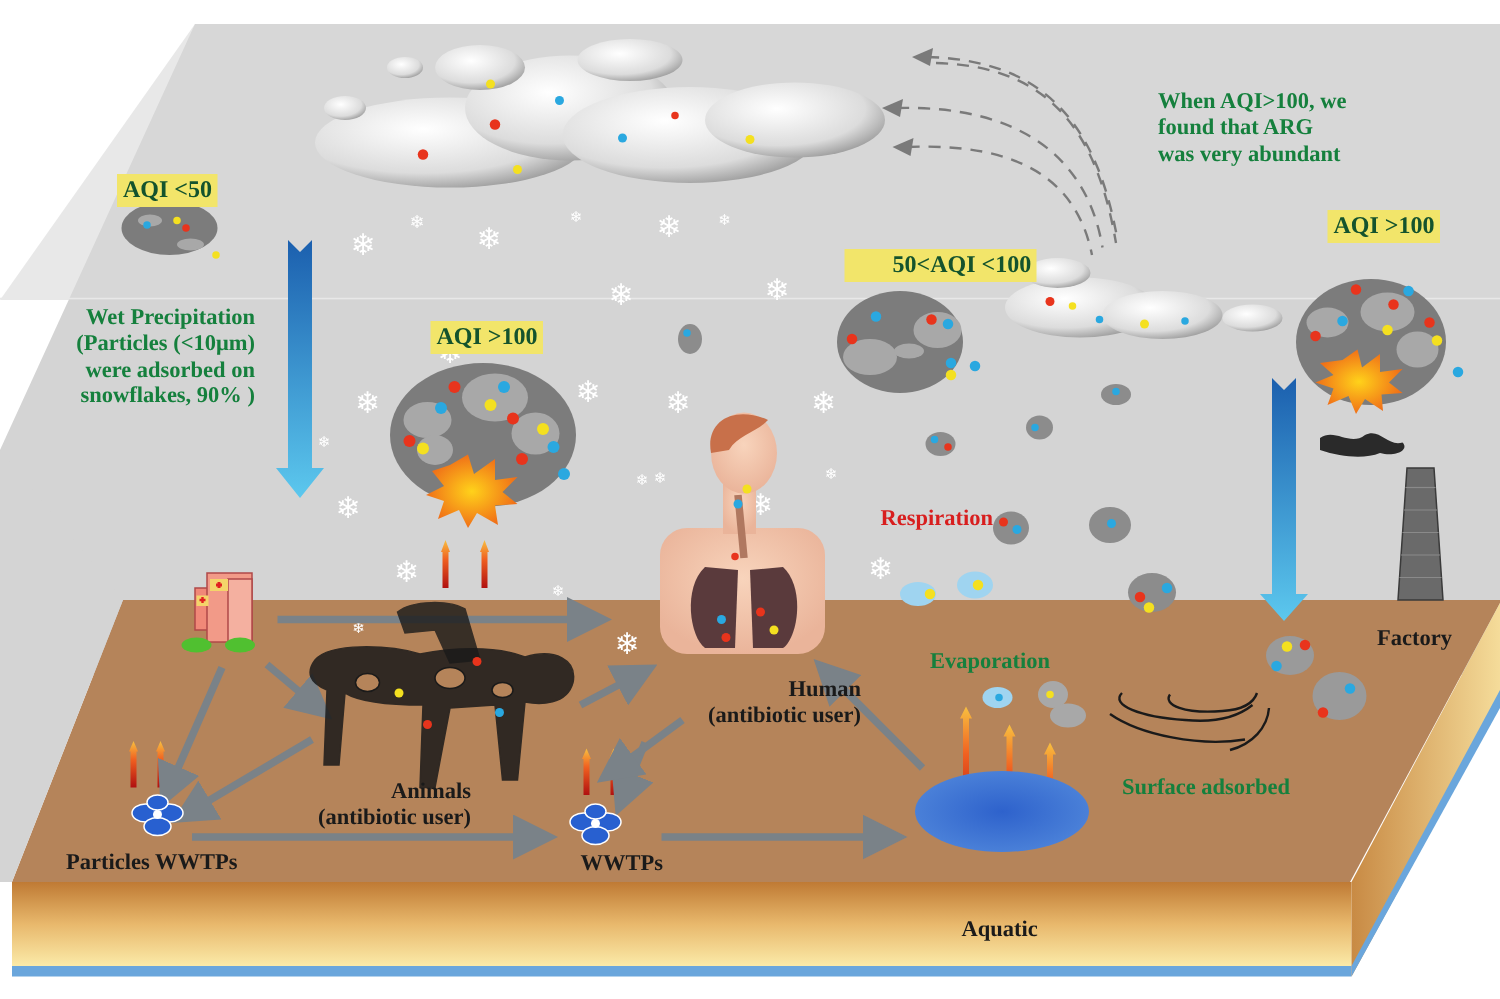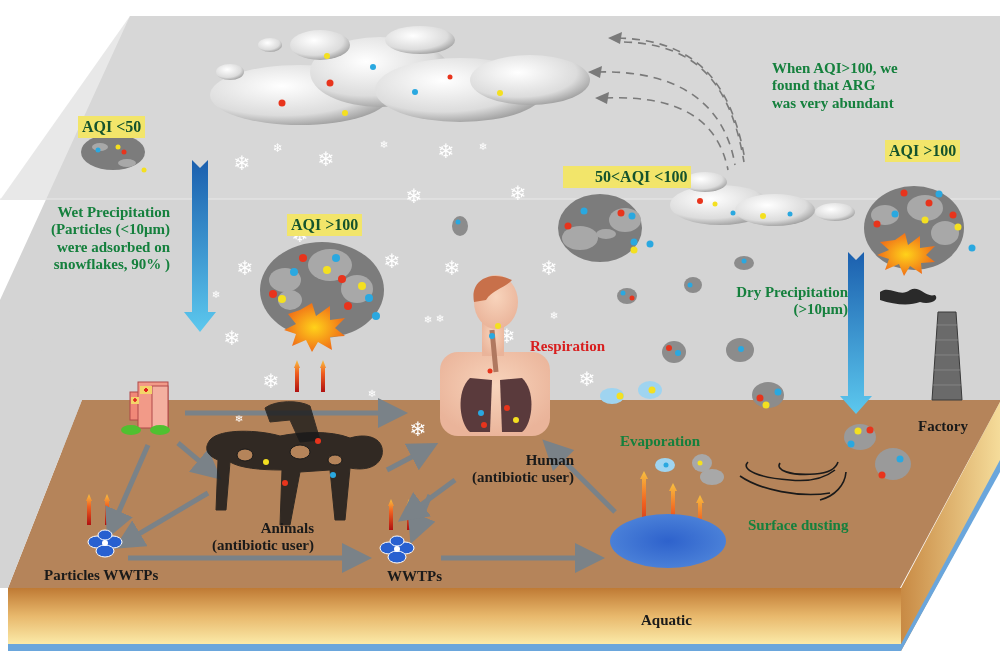--- a/index.html
+++ b/index.html
@@ -357,28 +357,24 @@
   <div>were adsorbed on</div>
   <div>snowflakes, 90% )</div>
 </div>
 
 <div class="lbl blue small" style="left:772px;top:60px;text-align:left;">
   <div>When AQI&gt;100, we</div>
   <div>found that ARG</div>
   <div>was very abundant</div>
 </div>
 
-<div class="lbl blue small" style="left:708px;top:284px;width:140px;">
-  <div>Dry Precipitation</div>
-  <div>(&gt;10μm)</div>
-</div>
-
-<div class="lbl red small" style="left:530px;top:338px;">Respiration</div>
+
+<div class="lbl red small" style="left:587px;top:338px;">Respiration</div>
 <div class="lbl blue small" style="left:620px;top:433px;">Evaporation</div>
-<div class="lbl blue small" style="left:748px;top:517px;">Surface dusting</div>
+<div class="lbl blue small" style="left:748px;top:517px;">Surface adsorbed</div>
 
 <div class="lbl dark small" style="left:184px;top:520px;width:130px;">
   <div>Animals</div>
   <div>(antibiotic user)</div>
 </div>
 <div class="lbl dark small" style="left:444px;top:452px;width:130px;">
   <div>Human</div>
   <div>(antibiotic user)</div>
 </div>
 <div class="lbl dark small" style="left:44px;top:567px;">Particles WWTPs</div>

